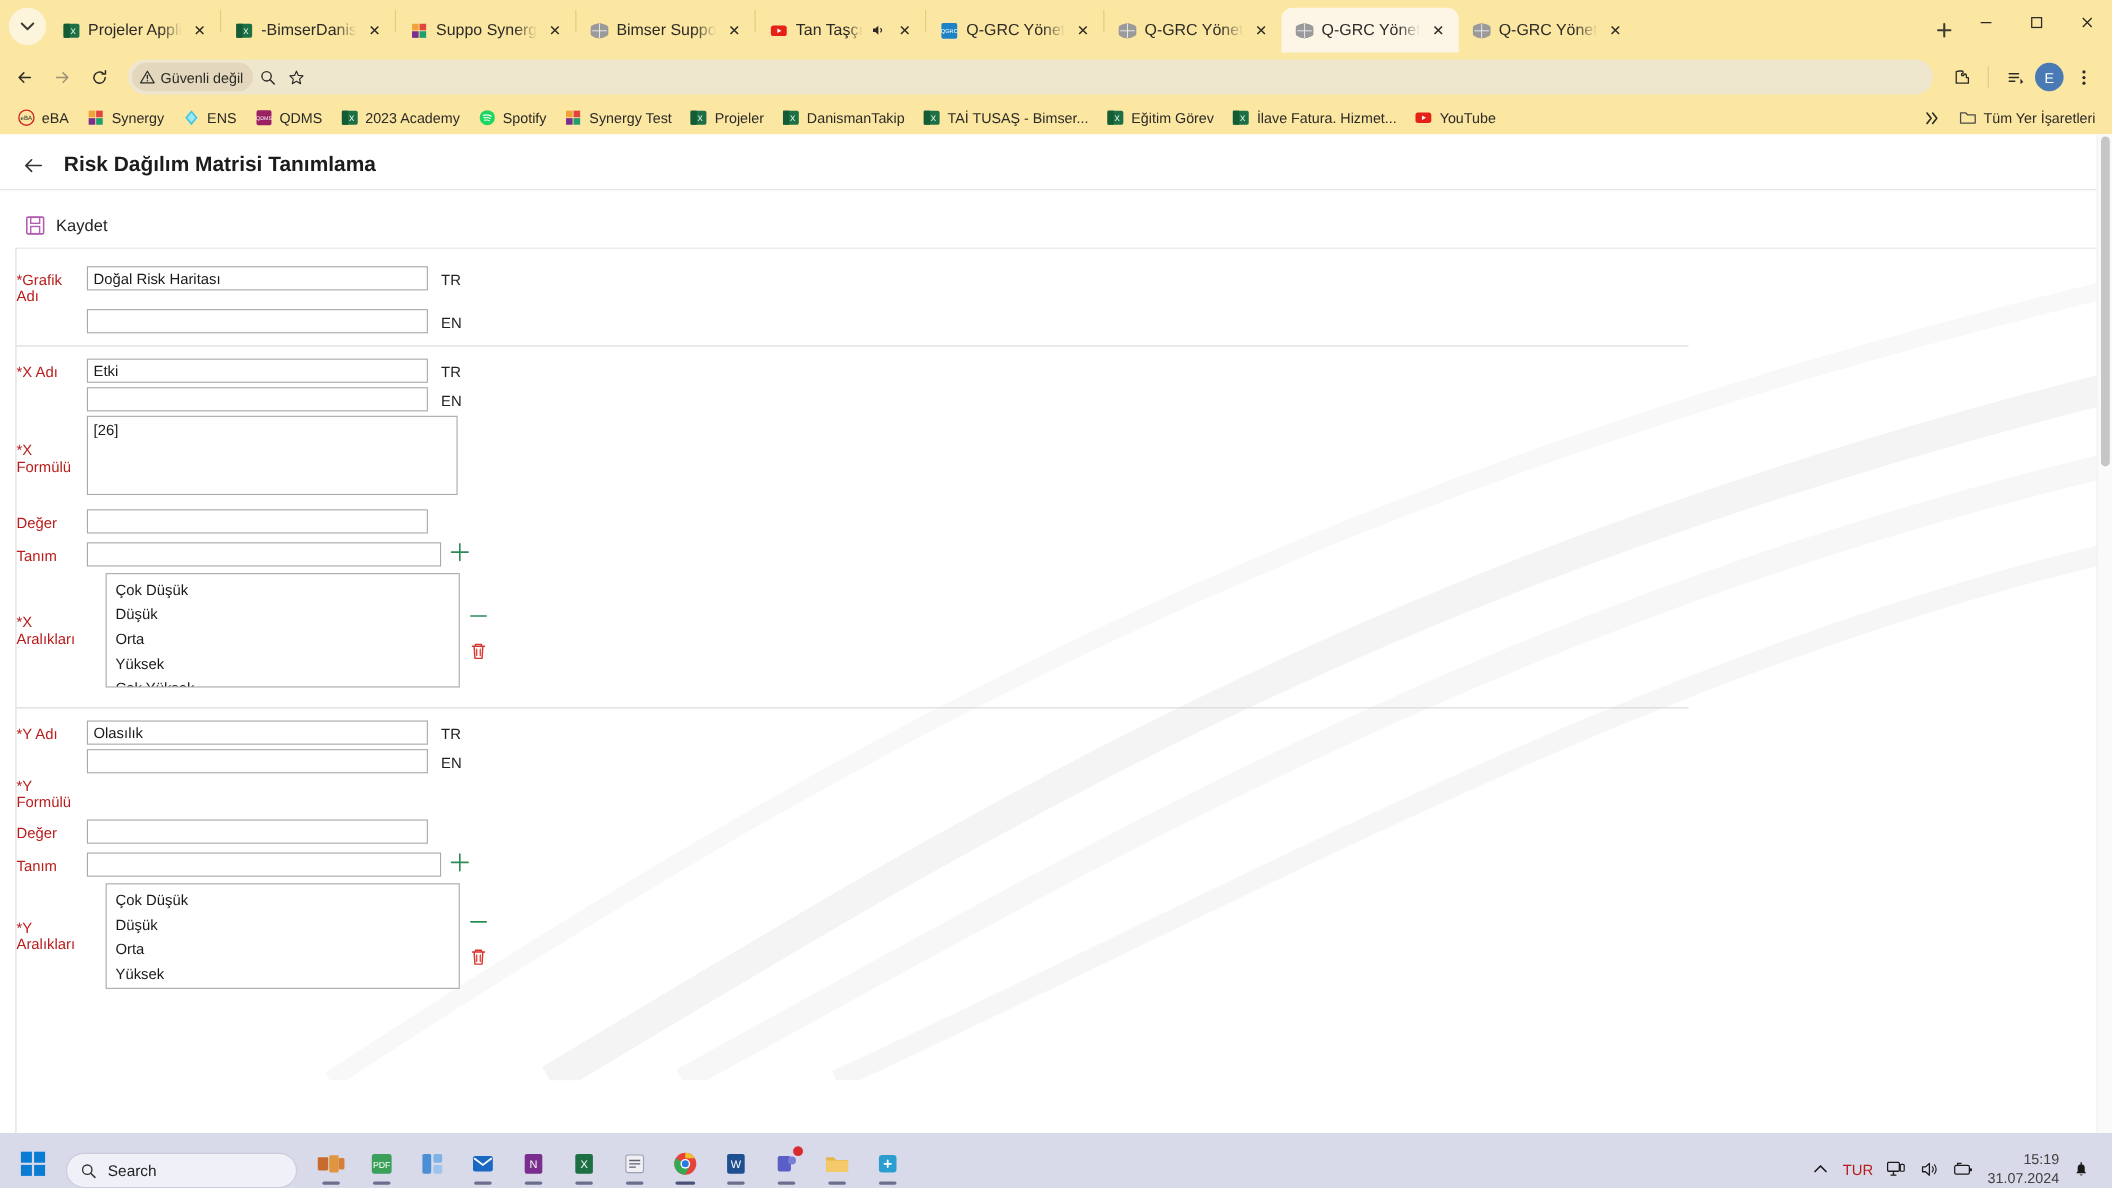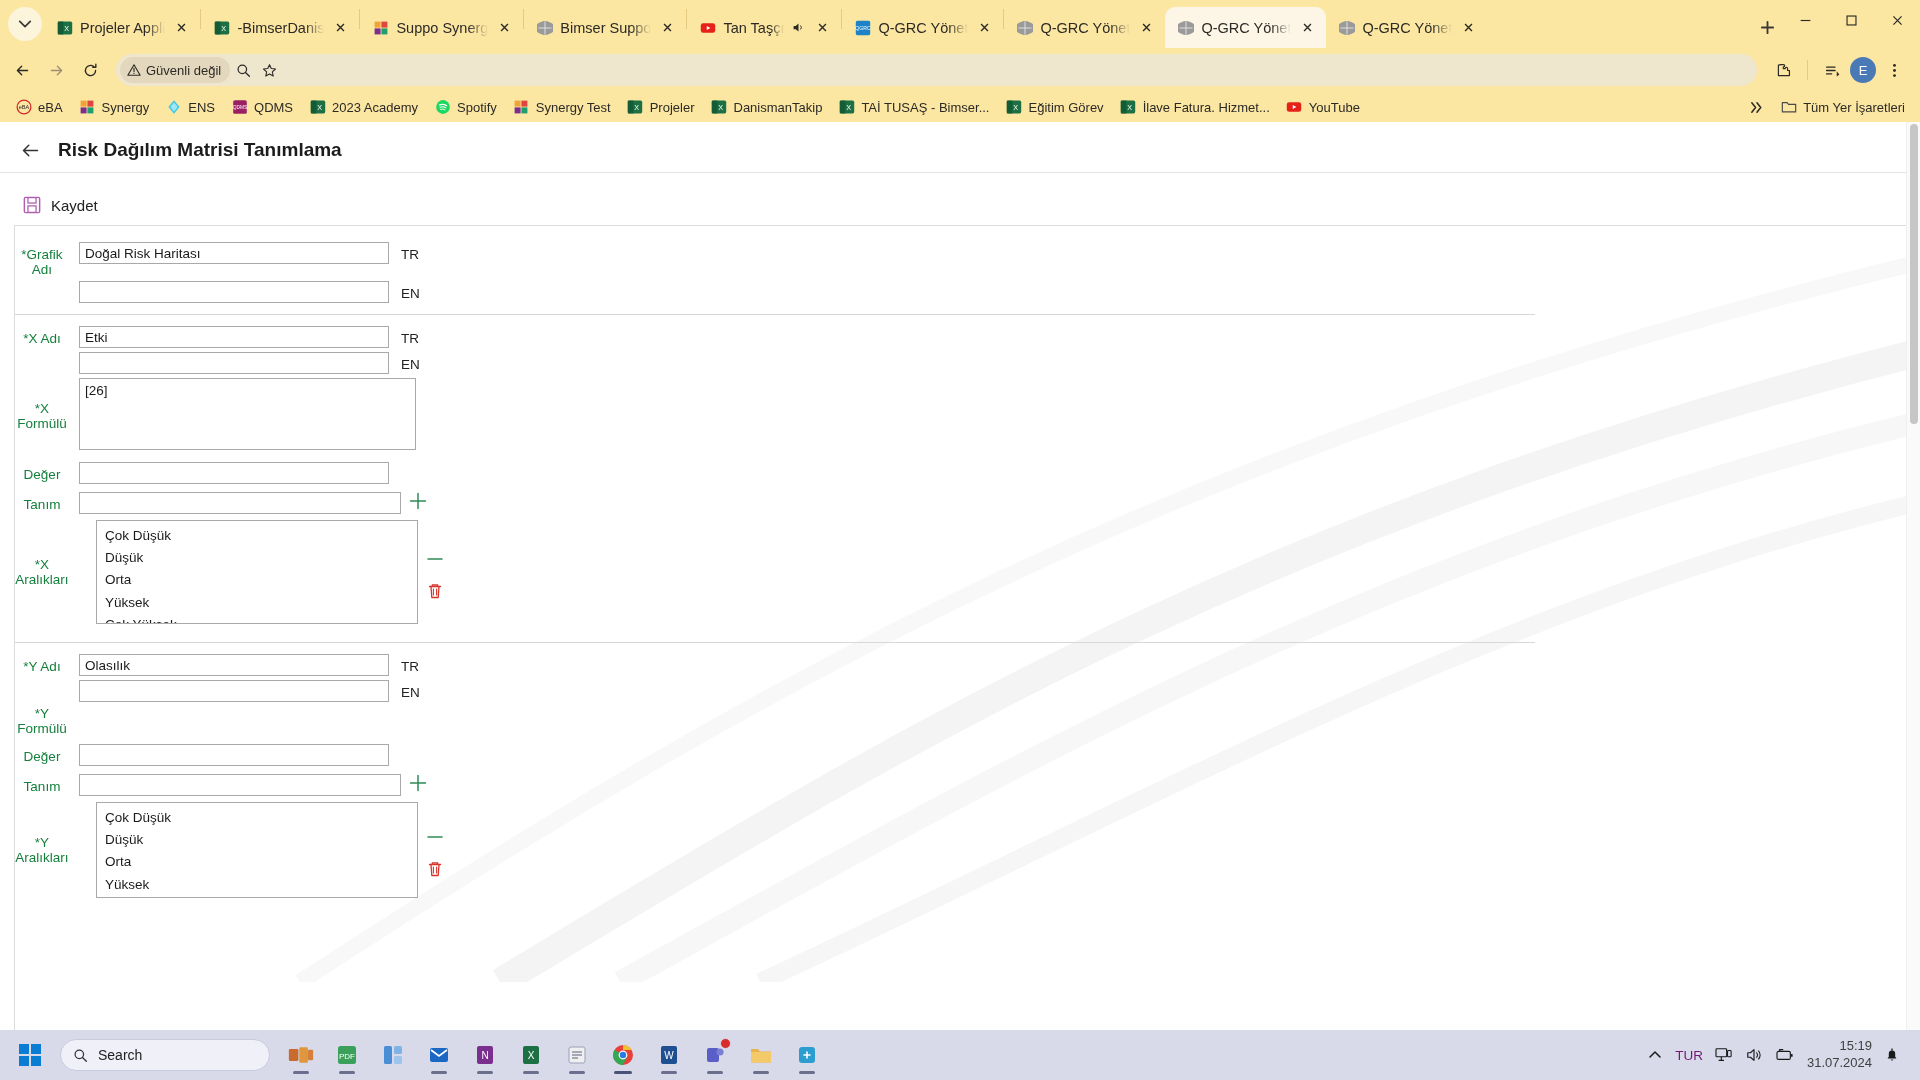--- a/index.html
+++ b/index.html
@@ -90,21 +90,21 @@
 
   .cmdbar { border-top:1px solid #e2e2e2; padding:22px 0 10px 22px; display:flex; align-items:center; gap:18px; flex:none; }
   .cmdbtn { display:flex; align-items:center; gap:9px; cursor:pointer; }
   .cmdbtn .cico { width:20px; height:20px; display:flex; align-items:center; justify-content:center; }
   .cmdbtn .clabel { font-size:15px; color:#222; }
 
   .formwrap { flex:1; position:relative; overflow:hidden; padding:0 0 0 14px; }
   .formcard { border:1px solid #dcdcdc; border-right:none; border-bottom:none; margin-right:14px; height:100%; padding-top:14px; }
 
   .frow { display:flex; align-items:flex-start; padding:2px 0; }
-  .flabel { width:64px; text-align:center; font-size:13.5px; color:#15803d; padding-top:5px; padding-right:10px; flex:none; }
+  .flabel { width:64px; text-align:left; font-size:13.5px; color:#b91c1c; padding-top:5px; padding-right:10px; flex:none; }
   .fctl { flex:none; }
   input.ftext, textarea.ftxtarea, .flistbox {
     font-family:"Liberation Sans", sans-serif; font-size:13.5px; color:#1a1a1a;
     border:1px solid #a9a9a9; background:#fff; outline:none;
   }
   input.ftext { width:310px; height:22px; padding:2px 5px; }
   input.ftext.short { width:322px; }
   textarea.ftxtarea { width:337px; height:72px; padding:3px 5px; resize:none; line-height:1.4; }
   .flistbox { width:322px; height:104px; padding:4px 0 0 0; overflow:hidden;margin-left:17px; }
   .flistbox .opt { font-size:13.5px; color:#1a1a1a; padding:2px 8px; line-height:1.35; }
@@ -119,39 +119,39 @@
   
   .pagescroll {
     position:absolute; right:0; top:0; width:14px; height:100%;
     background:#fafafa; border-left:1px solid #efefef;
   }
   .pagescroll .thumb { position:absolute; left:3px; top:2px; width:8px; height:300px; background:#c6c6c6; border-radius:4px; }
 
   
   .taskbar {
     height:50px; width:1920px; background:#d8daea;
-    display:flex; align-items:center; padding:0 8px; gap:4px;
+    display:flex; align-items:flex-end; padding:0 8px; gap:4px;
   }
   .tb-start { width:44px; height:44px; display:flex; align-items:center; justify-content:center; cursor:pointer; flex:none; }
   .tb-search {
     width:210px; height:32px; background:#eff0f8; border-radius:16px;
     display:flex; align-items:center; gap:10px; padding:0 12px; margin:0 6px 0 4px;
     border:1px solid #c8cade; cursor:text; flex:none;
   }
   .tb-search .slabel { font-size:14px; color:#222; }
   .tb-app { width:42px; height:44px; display:flex; align-items:center; justify-content:center; cursor:pointer; position:relative; flex:none; }
   .tb-app .dot { position:absolute; bottom:3px; left:50%; transform:translateX(-50%); width:16px; height:3px; border-radius:2px; background:#6b6f8d; }
   .tb-app.active .dot { width:18px; background:#4a5278; }
   .tb-badge {
     position:absolute; top:5px; right:5px; width:11px; height:11px; border-radius:50%;
     background:#d92b2b; border:1.5px solid #d8daea;
   }
   .tray { margin-left:auto; display:flex; align-items:center; gap:12px; padding-right:12px; flex:none; }
   .tray-ico { display:flex; align-items:center; justify-content:center; cursor:pointer; }
-  .tray-lang { font-size:13.5px; color:#701a75; cursor:pointer; }
+  .tray-lang { font-size:13.5px; color:#b91c1c; cursor:pointer; }
   .clock { text-align:right; line-height:1.3; cursor:pointer; }
   .clock div { font-size:13px; color:#404040; }
 </style>
 </head>
 <body>
 
 <div class="browser">
 
   <div class="tabstrip">
     <div class="tab-list-btn">

